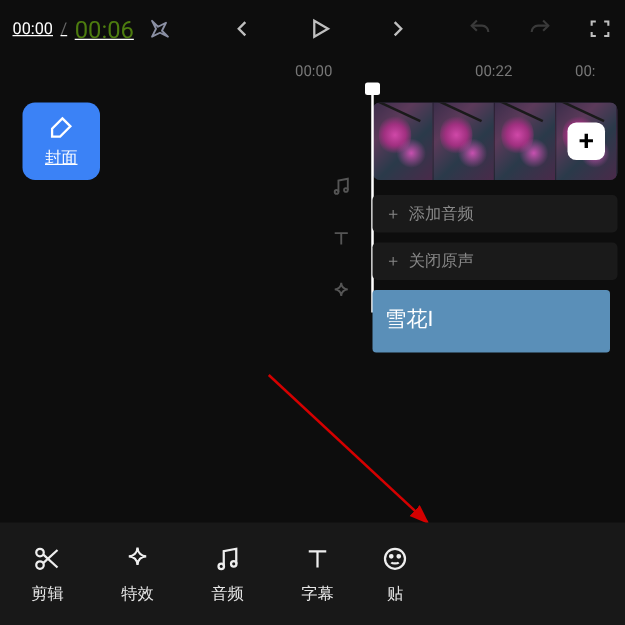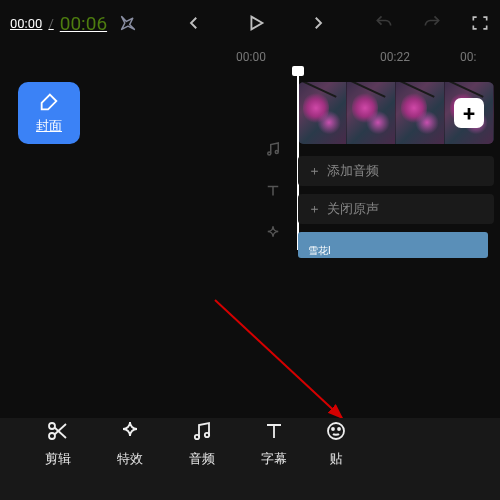--- a/index.html
+++ b/index.html
@@ -31,25 +31,25 @@
   .thumb::before,.thumb::after{content:"";position:absolute;border-radius:50%}
   .thumb::before{left:10%;top:15%;width:55%;height:55%;background:radial-gradient(circle,#d048a8 0%,#a03080 40%,transparent 70%)}
   .thumb::after{left:40%;top:40%;width:50%;height:50%;background:radial-gradient(circle,#c850b0 0%,transparent 60%)}
   .branch{position:absolute;left:5%;top:10%;width:80%;height:2px;background:#1a1a1a;transform:rotate(25deg)}
   .add-btn{position:absolute;right:10px;top:50%;transform:translateY(-50%);width:30px;height:30px;background:#fff;border-radius:7px;display:flex;align-items:center;justify-content:center;color:#000;font-size:22px;font-weight:600}
   .playhead{position:absolute;left:-1px;top:-8px;width:2px;height:180px;background:#fff}
   .playhead::before{content:"";position:absolute;left:-5px;top:-4px;width:12px;height:10px;background:#fff;border-radius:2px}
   .track-row{position:absolute;left:0;right:6px;height:30px;border-radius:4px;background:#1a1a1a;display:flex;align-items:center;padding-left:10px;color:#888;font-size:13px;gap:6px}
   .track-row.audio{top:78px}
   .track-row.subtitle{top:116px}
-  .clip{position:absolute;left:0;top:154px;height:26px;background:#5a8fb8;border-radius:3px;display:flex;align-items:flex-end;padding:0 10px;font-size:10px;color:#fff;width:170px}
+  .clip{position:absolute;left:0;top:154px;height:26px;background:#5a8fb8;border-radius:3px;display:flex;align-items:flex-start;padding:12px 10px;font-size:17px;color:#fff;width:170px}
   
   .arrow-svg{position:absolute;left:0;top:0;pointer-events:none}
   
-  .bottombar{position:absolute;left:0;right:0;bottom:0;height:82px;background:#181818;display:flex;align-items:flex-start;padding:0 22px;gap:0;overflow:hidden}
+  .bottombar{position:absolute;left:0;right:0;bottom:0;height:82px;background:#181818;display:flex;align-items:center;padding:0 2px;gap:0;overflow:hidden}
   .tool{flex:0 0 72px;display:flex;flex-direction:column;align-items:center;gap:6px;color:#e6e6e6;cursor:pointer}
   .tool.last{flex:0 0 52px}
   .tool .lbl{font-size:13px}
   .tool .ic{height:26px;display:flex;align-items:center}
   svg{display:block}
 </style>
 </head>
 <body>
 <div id="app">
 

